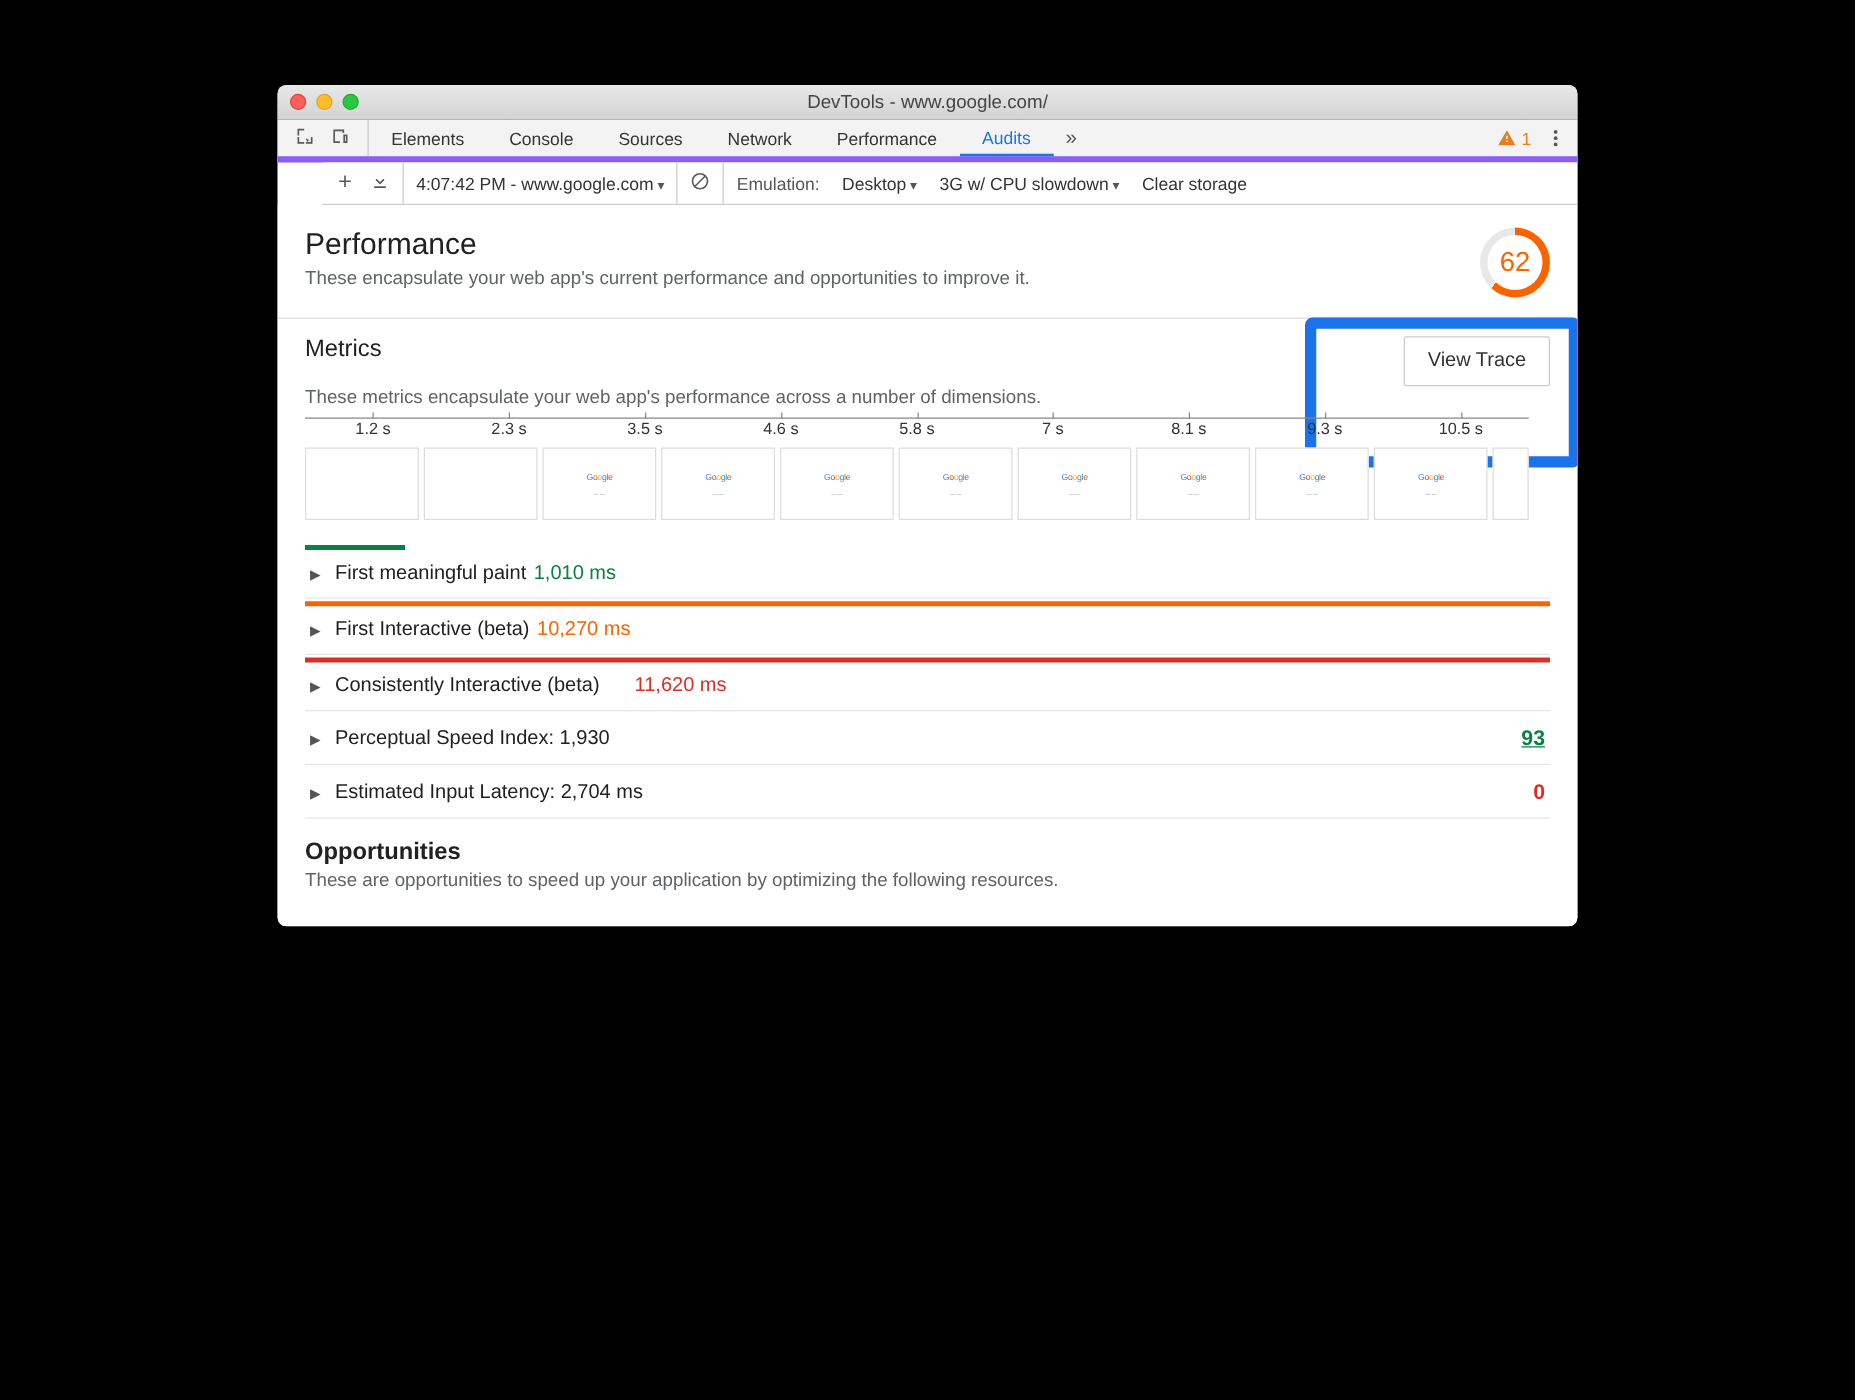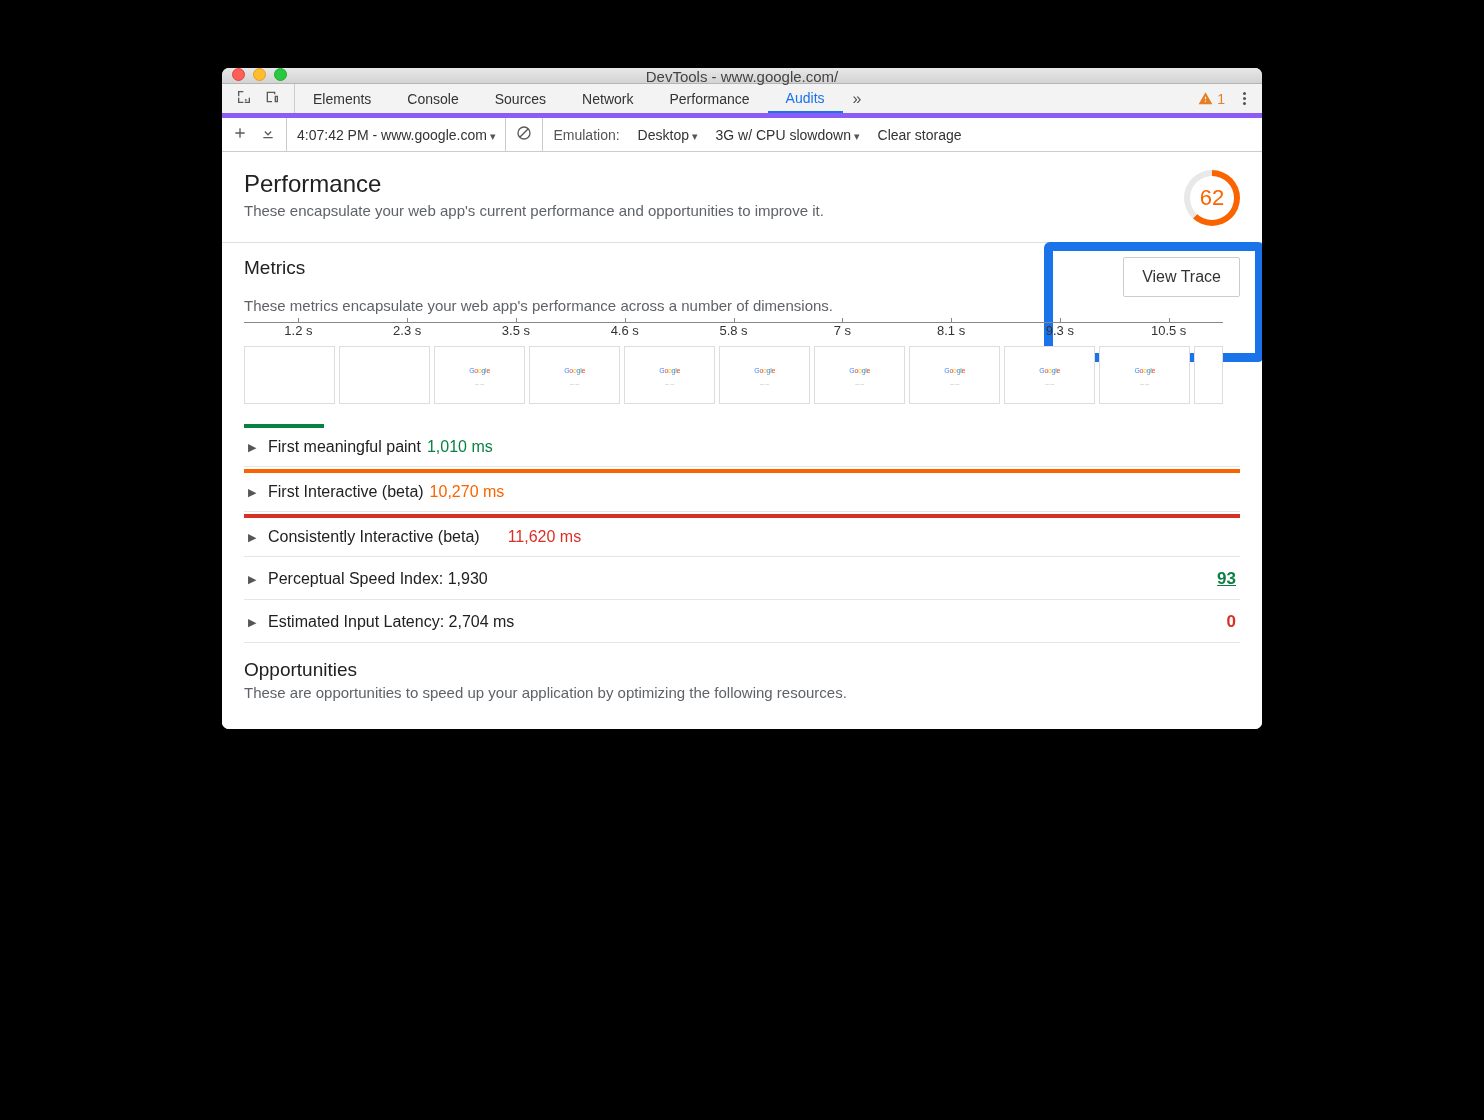--- a/index.html
+++ b/index.html
@@ -16,24 +16,24 @@
   .window {
     width: 1040px;
     background: #fff;
     border-radius: 7px;
     box-shadow: 0 25px 60px rgba(0,0,0,0.6);
     overflow: hidden;
     position: relative;
   }
   
   .titlebar {
-    height: 16px;
+    height: 28px;
     background: linear-gradient(#e8e8e8,#d3d3d3);
     display: flex;
-    align-items: flex-start;
+    align-items: center;
     position: relative;
     border-bottom: 1px solid #b5b5b5;
   }
   .traffic { display: flex; gap: 8px; margin-left: 10px; }
   .dot { width: 13px; height: 13px; border-radius: 50%; }
   .dot.red { background: #ff5f57; border: 0.5px solid #e04340; }
   .dot.yellow { background: #ffbd2e; border: 0.5px solid #dfa123; }
   .dot.green { background: #28c940; border: 0.5px solid #1dad2b; }
   .titlebar .title { position:absolute; left:0; right:0; text-align:center; font-size:15px; color:#444; }
   
@@ -60,20 +60,21 @@
   .toolbar {
     height: 34px;
     background: #fff;
     border-bottom: 1px solid #ccc;
     display: flex;
     align-items: flex-start;
     font-size: 14px;
     color: #333;
     overflow:hidden;
     white-space:nowrap;
+    margin-left:36px;
   }
   .toolbar .grp { display:flex; align-items:center; height:100%; padding:0 10px; border-right:1px solid #ccc; gap:12px;}
   .toolbar .grp.noborder{border-right:none;}
   .toolbar .lbl { color:#555; }
   .toolbar .dd::after { content:" ▾"; color:#555; font-size:11px;}
   .icon-btn svg{ width:16px; height:16px; fill:#5a5a5a;}
   
   .content { padding: 18px 22px 28px 22px; background:#fff; position:relative;}
   .section-head { display:flex; justify-content:space-between; align-items:flex-start; margin-bottom:16px;}
   .section-head h2{ font-size:24px; font-weight:400; color:#212121; margin-bottom:4px;}
@@ -121,21 +122,21 @@
   .mrow .disclose{ color:#555; font-size:11px; margin-right:10px; width:10px;}
   .mrow .label{}
   .mrow .value{ margin-left:6px; }
   .mrow.green .value{ color:#0b8043;}
   .mrow.orange .value{ color:#fa6400;}
   .mrow.red .value{ color:#d93025;margin-left:28px;}
   .mrow .score { margin-left:auto; font-weight:600; font-size:17px;}
   .mrow .score.good{color:#0b8043;text-decoration:underline;}
   .mrow .score.bad{color:#d93025;}
   .opportunities { margin-top:16px;}
-  .opportunities h3{ font-size:19px; font-weight:400; color:#212121; margin-bottom:3px;}
+  .opportunities h3{ font-size:19px; font-weight:700; color:#212121; margin-bottom:3px;}
   .opportunities p{ font-size:15px; color:#5f6368;}
   .goog span:nth-child(1){color:#4285F4;}
   .goog span:nth-child(2){color:#EA4335;}
   .goog span:nth-child(3){color:#FBBC05;}
   .goog span:nth-child(4){color:#4285F4;}
   .goog span:nth-child(5){color:#34A853;}
   .goog span:nth-child(6){color:#EA4335;}
 </style>
 </head>
 <body>

